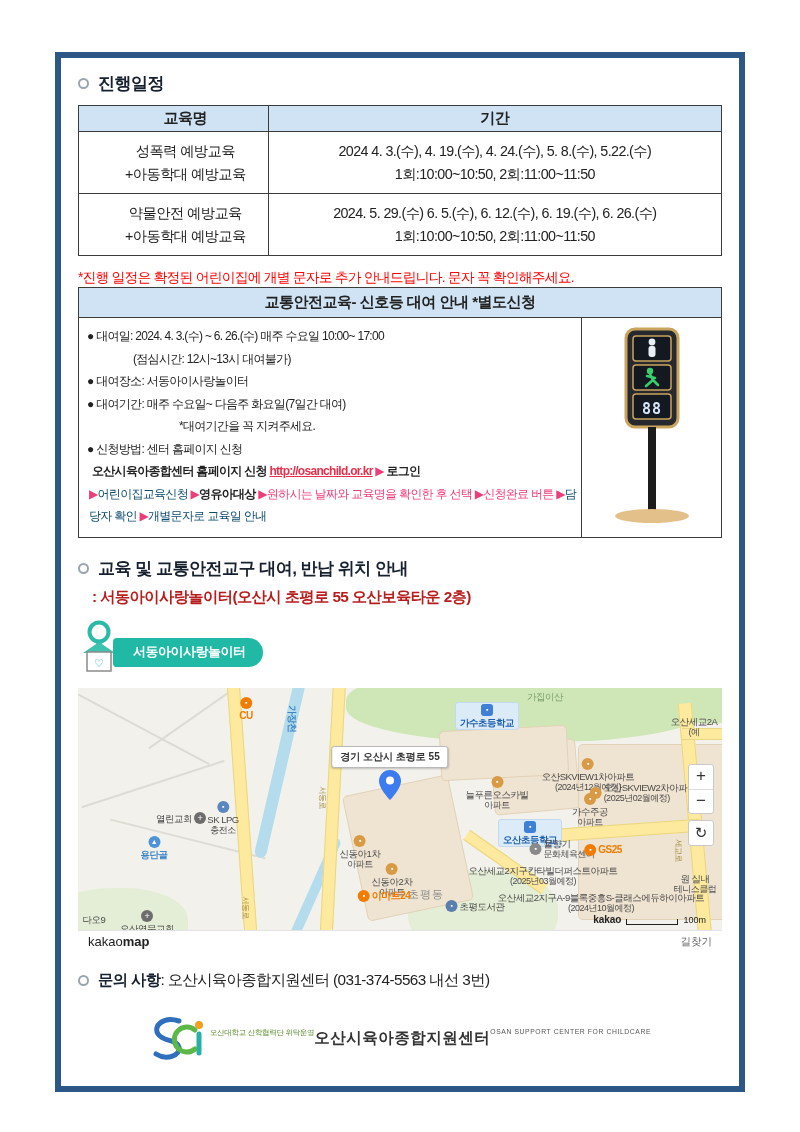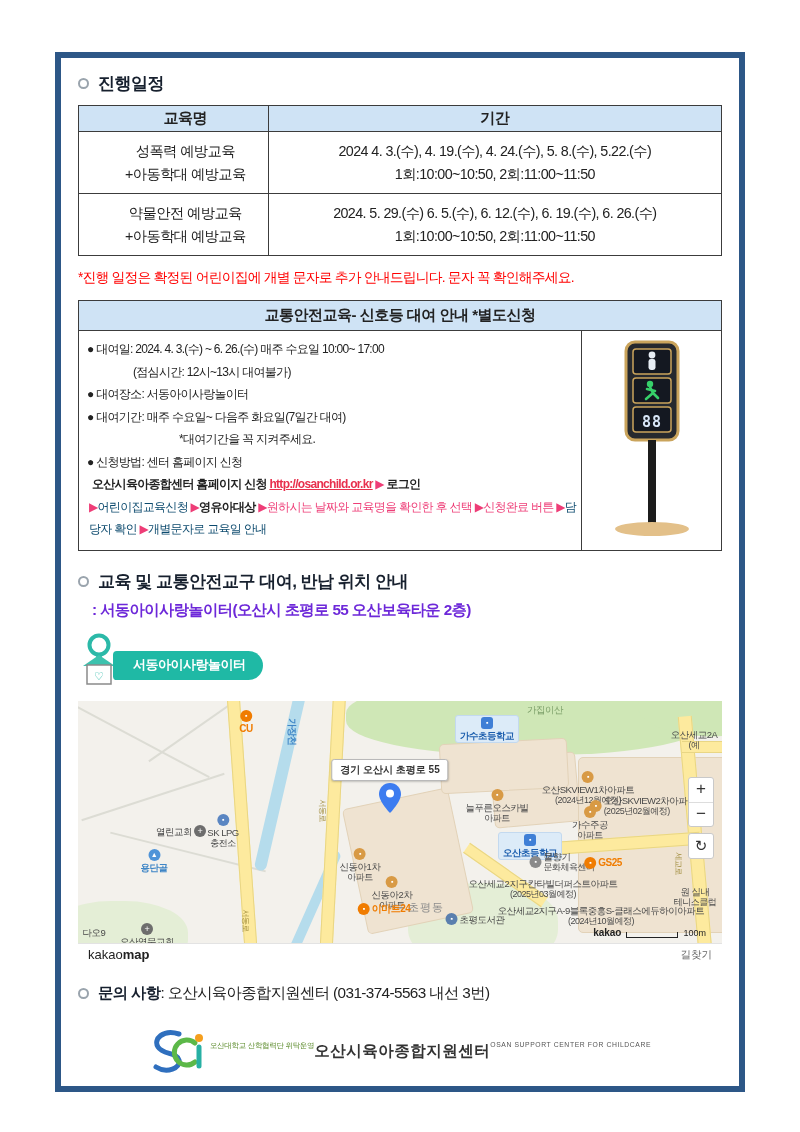--- a/index.html
+++ b/index.html
@@ -15,38 +15,38 @@
   
   table.sched { width:100%; border-collapse:collapse; margin-top:10px; }
   table.sched th, table.sched td { border:1.6px solid #3c3c3c; text-align:center; vertical-align:middle; }
   table.sched th { background:#cfe3f5; font-size:15px; font-weight:bold; height:26px; letter-spacing:-0.5px; }
   table.sched td { font-size:14.3px; height:62px; line-height:1.6; letter-spacing:-0.6px; }
   table.sched .col-name { width:29.5%;padding-left:24px; }
 
   .red-note { margin-top:13px; color:#ff0000; font-size:13.8px; letter-spacing:-0.8px; }
 
   
-  .rental { margin-top:13px; border:1.6px solid #3c3c3c; }
+  .rental { border:1.6px solid #3c3c3c; }
   .rental-title { background:#cfe3f5; border-bottom:1.6px solid #3c3c3c; text-align:center;
                   font-size:15px; font-weight:bold; padding:5px 0; letter-spacing:-0.5px; }
   .rental-body { display:flex; }
   .rental-left { flex:1; padding:7px 2px 9px 8px; font-size:12px; line-height:1.88; letter-spacing:-0.7px; }
   .rental-right { width:140px; border-left:1.6px solid #3c3c3c; display:flex; align-items:center; justify-content:center; }
   .indent1 { padding-left:46px; }
   .indent2 { padding-left:92px; }
   .apply-line { padding-left:5px;font-weight:bold; }
   .apply-line a { color:#e8304d; text-decoration:underline; }
   .arrow { color:#ee3d77; }
   .steps { padding-left:2px; }
   .seg-pink { color:#ee3d77; }
   .seg-black { color:#0c4a6e; }
   .seg-blackbold { color:#222; font-weight:bold; }
 
   
-  .loc-sub { margin-top:7px; padding-left:14px; font-size:15.3px; font-weight:bold; letter-spacing:-0.6px; color:#6d28d9; }
+  .loc-sub { margin-top:7px; padding-left:14px; font-size:15.3px; font-weight:bold; letter-spacing:-0.6px; color:#b91c1c; }
 
   .badge-row { margin-top:13px; display:flex; align-items:flex-end; height:52px; }
   .badge-pill { background:#1fb9a5; color:#fff; font-weight:bold; font-size:13px; letter-spacing:-0.5px;
                 padding:5px 17px 6px 20px; border-radius:4px 15px 15px 4px; margin-left:-7px; margin-bottom:6px; }
 
   
   .map { position:relative; margin-top:15px; width:644px; height:265px; background:#fff; overflow:hidden; font-family:"Liberation Sans","DejaVu Sans",sans-serif; }
   .map-canvas { position:absolute; left:0; right:0; top:0; height:242px; background:#f3f1ec; overflow:hidden; cursor:grab; }
   .shape { position:absolute; }
   .park { background:#cfe7b6; border-radius:45%; }

